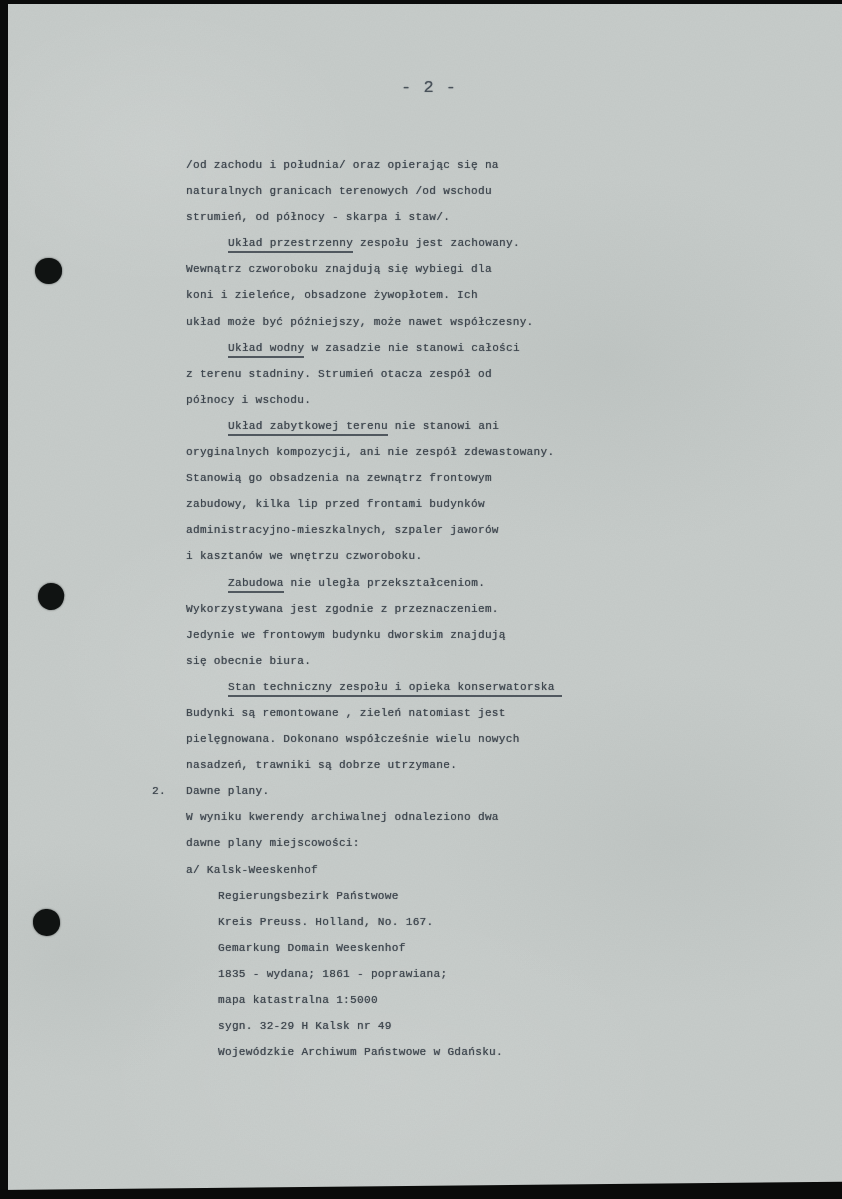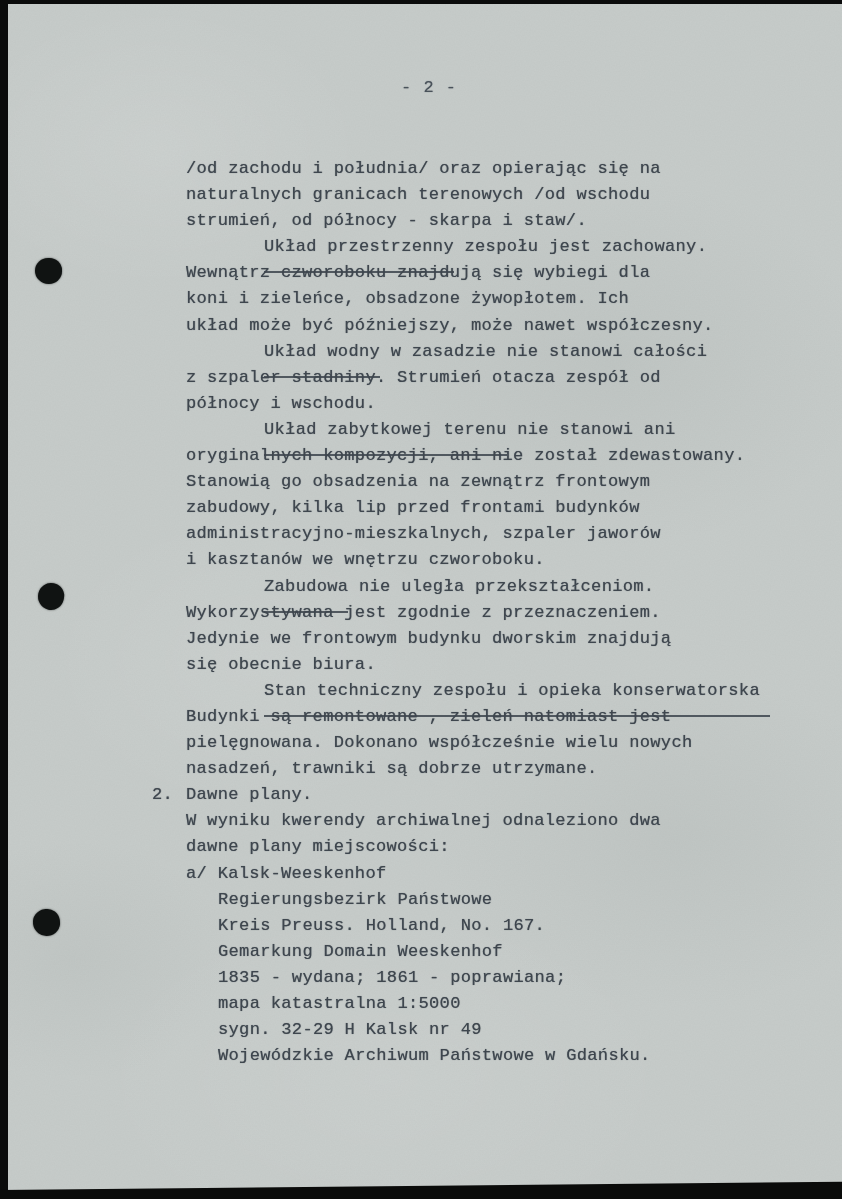--- a/index.html
+++ b/index.html
@@ -56,41 +56,40 @@
     letter-spacing: 1px;
     color: #49525a;
     text-shadow: 0 0 1px rgba(70,79,87,0.65);
     white-space: pre;
   }
   .doc-lines {
     position: absolute;
     left: 178px;
     top: 155px;
     width: 620px;
-    font-size: 17px;
+    font-size: 11px;
     color: #3e464e;
     text-shadow: 0 0 1px rgba(62,70,78,0.60), 0.4px 0.4px 0.5px rgba(62,70,78,0.25);
     letter-spacing: 0.35px;
   }
   .line {
     position: relative;
     height: 26.1px;
     white-space: pre;
   }
   .line.para { padding-left: 42px; }
   .line.sub  { padding-left: 32px; }
   .num {
     position: absolute;
     left: -34px;
     top: 0;
   }
   .u {
     border-bottom: 2px solid rgba(60,68,76,0.85);
-    padding-bottom: 15px;
-    margin-left: 36px;
+    padding-bottom: 2px;
   }
   .bottom-strip {
     position: absolute;
     top: 1190px;
     left: -8px;
     width: 920px;
     height: 40px;
     background: #0a0b0a;
     transform: rotate(-0.55deg);
     transform-origin: 0 0;
@@ -119,24 +118,24 @@
 
     <div class="doc-lines">
         <div class="line body">/od zachodu i południa/ oraz opierając się na</div>
         <div class="line body">naturalnych granicach terenowych /od wschodu</div>
         <div class="line body">strumień, od północy - skarpa i staw/.</div>
         <div class="line para"><span class="u">Układ przestrzenny</span> zespołu jest zachowany.</div>
         <div class="line body">Wewnątrz czworoboku znajdują się wybiegi dla</div>
         <div class="line body">koni i zieleńce, obsadzone żywopłotem. Ich</div>
         <div class="line body">układ może być późniejszy, może nawet współczesny.</div>
         <div class="line para"><span class="u">Układ wodny</span> w zasadzie nie stanowi całości</div>
-        <div class="line body">z szpaler stadniny. Strumień otacza zespół od</div>
+        <div class="line body">z terenu stadniny. Strumień otacza zespół od</div>
         <div class="line body">północy i wschodu.</div>
         <div class="line para"><span class="u">Układ zabytkowej terenu</span> nie stanowi ani</div>
-        <div class="line body">oryginalnych kompozycji, ani nie został zdewastowany.</div>
+        <div class="line body">oryginalnych kompozycji, ani nie zespół zdewastowany.</div>
         <div class="line body">Stanowią go obsadzenia na zewnątrz frontowym</div>
         <div class="line body">zabudowy, kilka lip przed frontami budynków</div>
         <div class="line body">administracyjno-mieszkalnych, szpaler jaworów</div>
         <div class="line body">i kasztanów we wnętrzu czworoboku.</div>
         <div class="line para"><span class="u">Zabudowa</span> nie uległa przekształceniom.</div>
         <div class="line body">Wykorzystywana jest zgodnie z przeznaczeniem.</div>
         <div class="line body">Jedynie we frontowym budynku dworskim znajdują</div>
         <div class="line body">się obecnie biura.</div>
         <div class="line para"><span class="u">Stan techniczny zespołu i opieka konserwatorska </span></div>
         <div class="line body">Budynki są remontowane , zieleń natomiast jest</div>

